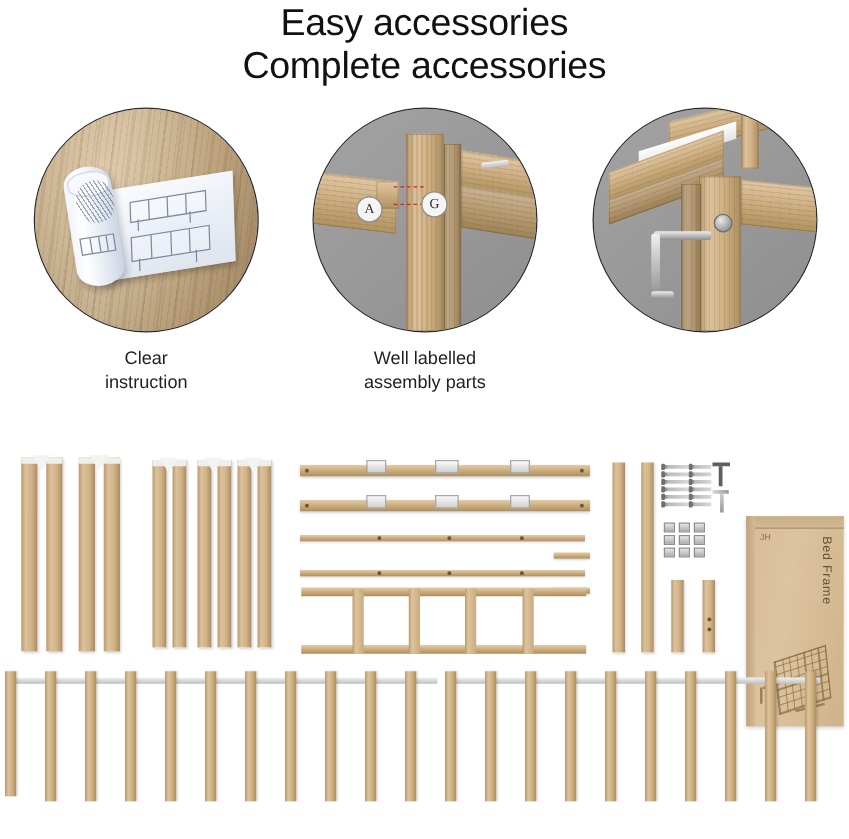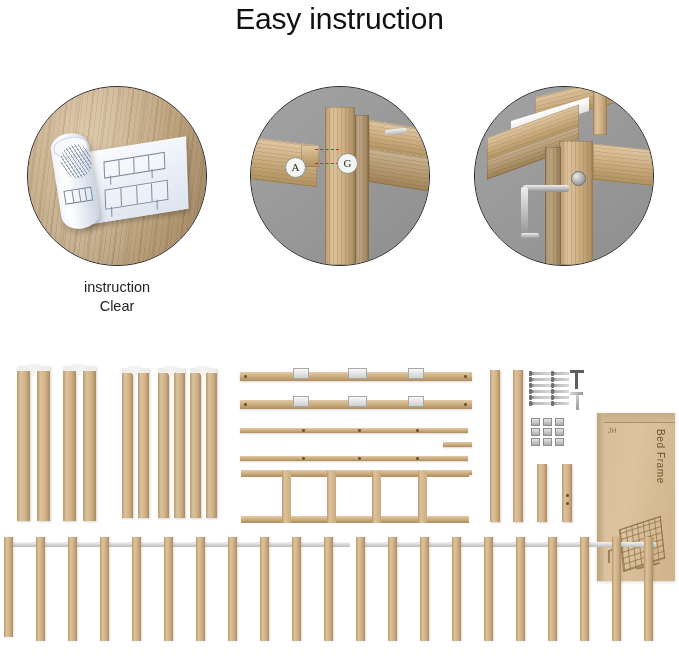--- a/index.html
+++ b/index.html
@@ -384,21 +384,22 @@
     position: absolute;
     height: 5px;
     background: linear-gradient(180deg, #f2f2f2 0%, #d6d6d6 55%, #bfbfbf 100%);
     border-radius: 1px;
   }
 </style>
 </head>
 <body>
 
 <div class="heading">
-  <span class="line">Easy instruction</span>
+  <span class="line">Easy accessories</span>
+  <span class="line">Complete accessories</span>
 </div>
 
 <div class="features">
 
   <div class="feature feature-1">
     <div class="circle">
       <div class="wood-table"></div>
       <div class="manual-page">
         <div class="diagram d1">
           <div class="drow" style="left:14px"></div>
@@ -418,22 +419,22 @@
       <div class="manual-roll">
         <div class="scribble"></div>
         <div class="diagram" style="left:6px; top:56px; width:26px; height:12px;">
           <div class="drow" style="left:7px"></div>
           <div class="drow" style="left:14px"></div>
           <div class="drow" style="left:20px"></div>
         </div>
       </div>
     </div>
     <div class="caption">
+      <span>Clear</span>
       <span>instruction</span>
-      <span>Clear</span>
     </div>
   </div>
 
   <div class="feature feature-2">
     <div class="circle">
       <div class="gray-bg"></div>
 
       <div class="w-vert" style="left:74px; top:20px; width:30px; height:158px;">
         <div class="grain-v"></div>
       </div>
@@ -453,20 +454,24 @@
       </div>
       <div class="w-horiz" style="left:50px; top:58px; width:18px; height:22px;"></div>
 
       <div class="dash-line" style="left:64px; top:62px; width:24px;"></div>
       <div class="dash-line" style="left:64px; top:76px; width:24px;"></div>
 
       <div class="bolt-top" style="left:134px; top:42px;"></div>
 
       <div class="part-label" style="left:34px; top:70px;">A</div>
       <div class="part-label" style="left:86px; top:66px;">G</div>
+    </div>
+    <div class="caption">
+      <span>Well labelled</span>
+      <span>assembly parts</span>
     </div>
   </div>
 
   <div class="feature feature-3">
     <div class="circle">
       <div class="gray-bg"></div>
 
       <div class="w-horiz" style="left:60px; top:-6px; width:130px; height:26px; transform:skewY(-14deg);">
         <div class="grain-h"></div>
       </div>

